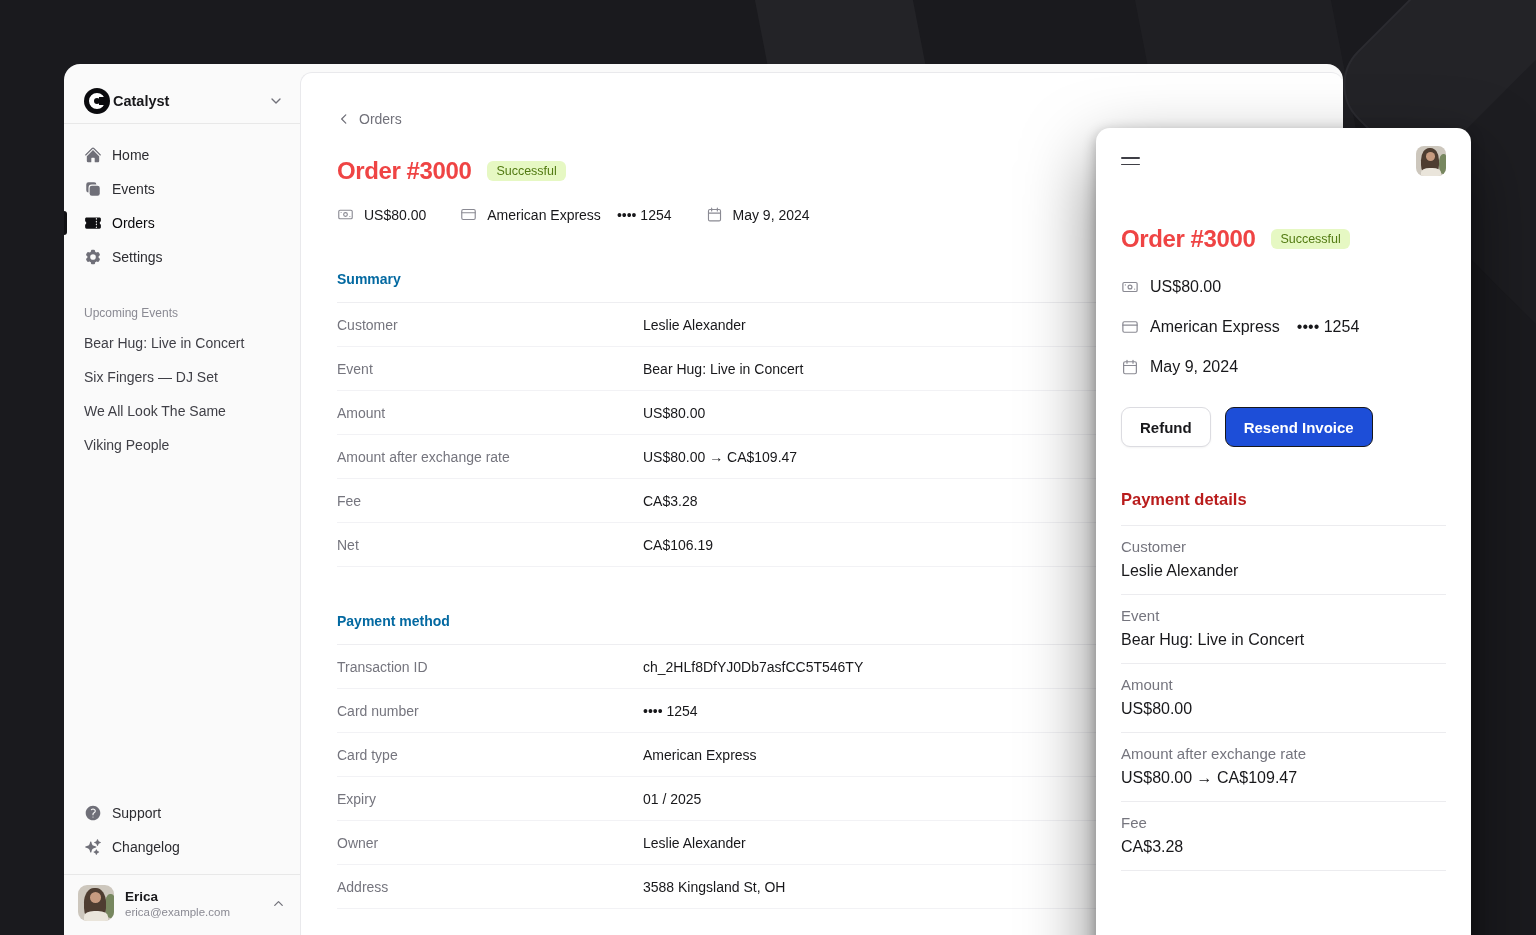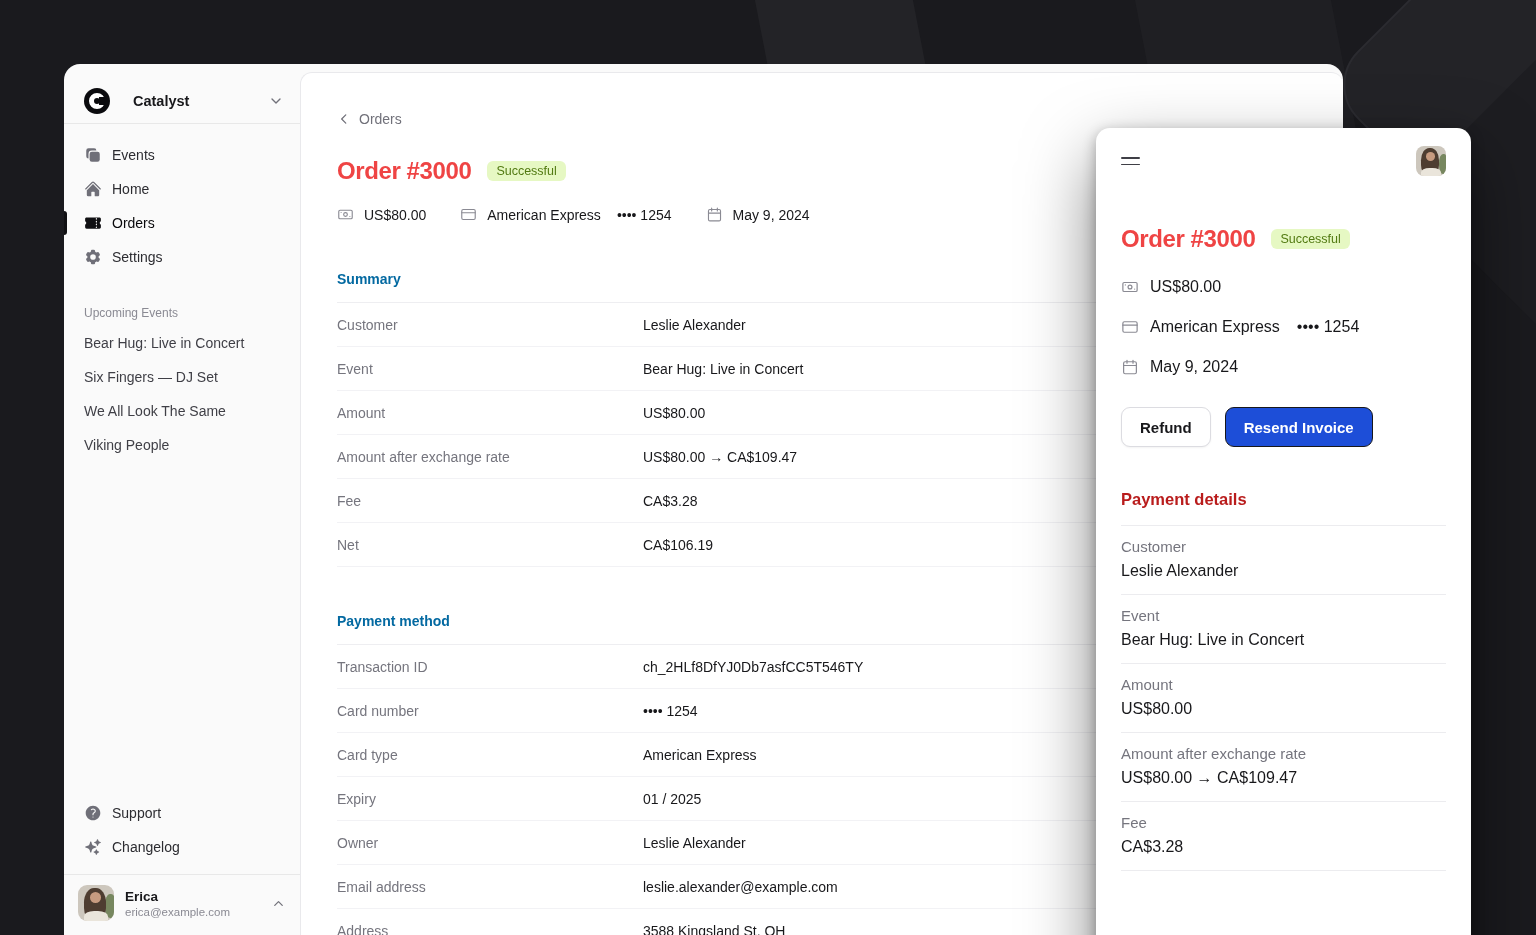--- a/index.html
+++ b/index.html
@@ -18,21 +18,21 @@
 
   
   .frame {
     position:absolute; left:64px; top:64px; width:1279px; height:871px;
     background:#fafafa; border-radius:16px 16px 0 0;
     display:flex; overflow:hidden; z-index:2;
   }
 
   
   .sidebar { width:236px; flex-shrink:0; display:flex; flex-direction:column; position:relative; }
-  .sb-header { height:60px; padding:14px 16px 0 20px; border-bottom:1px solid rgba(0,0,0,0.07); display:flex; align-items:center; gap:23px; cursor:pointer; }
+  .sb-header { height:60px; padding:14px 16px 0 20px; border-bottom:1px solid rgba(0,0,0,0.07); display:flex; align-items:center; gap:3px; cursor:pointer; }
   .logo { width:26px; height:26px; border-radius:50%; background:#0b0b0e; position:relative; flex-shrink:0; }
   .logo::before { content:""; position:absolute; inset:5px; border-radius:50%; border:5px solid #fff; }
   .logo::after { content:""; position:absolute; right:2px; top:50%; transform:translateY(-50%); width:9px; height:8px; background:#0b0b0e; }
   .logo-notch { position:absolute; right:5px; top:50%; transform:translateY(-50%); width:4px; height:4px; background:#fff; }
   .sb-brand { font-size:14.5px; font-weight:600; color:#18181b; flex:1; }
   .chev { color:#71717a; }
   .sb-nav { margin:14px 8px 0; }
   .sb-item { height:34px; display:flex; align-items:center; gap:10px; padding:0 12px; border-radius:8px; cursor:pointer; position:relative; }
   .sb-item svg { width:18px; height:18px; color:#6f6f78; flex-shrink:0; }
   .sb-item span { font-size:14px; font-weight:500; color:#2c2c31; }
@@ -166,29 +166,29 @@
         </span>
       <span class="sb-brand">Catalyst</span>
       <svg class="chev" width="16" height="16" viewBox="0 0 24 24">
           <use href="#i-chevdown"></use>
         </svg>
     </div>
 
     <div class="sb-nav">
       <div class="sb-item">
         <svg viewBox="0 0 24 24">
+            <use href="#i-home"></use>
+          </svg>
+        <span>Home</span>
+      </div>
+      <div class="sb-item">
+        <svg viewBox="0 0 24 24">
             <use href="#i-stack"></use>
           </svg>
         <span>Events</span>
-      </div>
-      <div class="sb-item">
-        <svg viewBox="0 0 24 24">
-            <use href="#i-home"></use>
-          </svg>
-        <span>Home</span>
       </div>
       <div class="sb-item active">
         <span class="active-bar"></span>
         <svg viewBox="0 0 24 24">
             <use href="#i-ticket"></use>
           </svg>
         <span>Orders</span>
       </div>
       <div class="sb-item">
         <svg viewBox="0 0 24 24">
@@ -317,24 +317,20 @@
         </div>
       <div class="drow">
           <div class="dlabel">Expiry</div>
           <div class="dval">01 / 2025</div>
         </div>
       <div class="drow">
           <div class="dlabel">Owner</div>
           <div class="dval">Leslie Alexander</div>
         </div>
       <div class="drow">
-          <div class="dlabel">Email address</div>
-          <div class="dval">leslie.alexander@example.com</div>
-        </div>
-      <div class="drow">
           <div class="dlabel">Address</div>
           <div class="dval">3588 Kingsland St, OH</div>
         </div>
     </div>
   </div>
 </div>
 
 <div class="overlay">
   <div class="ov-header">
     <div class="hamburger">

